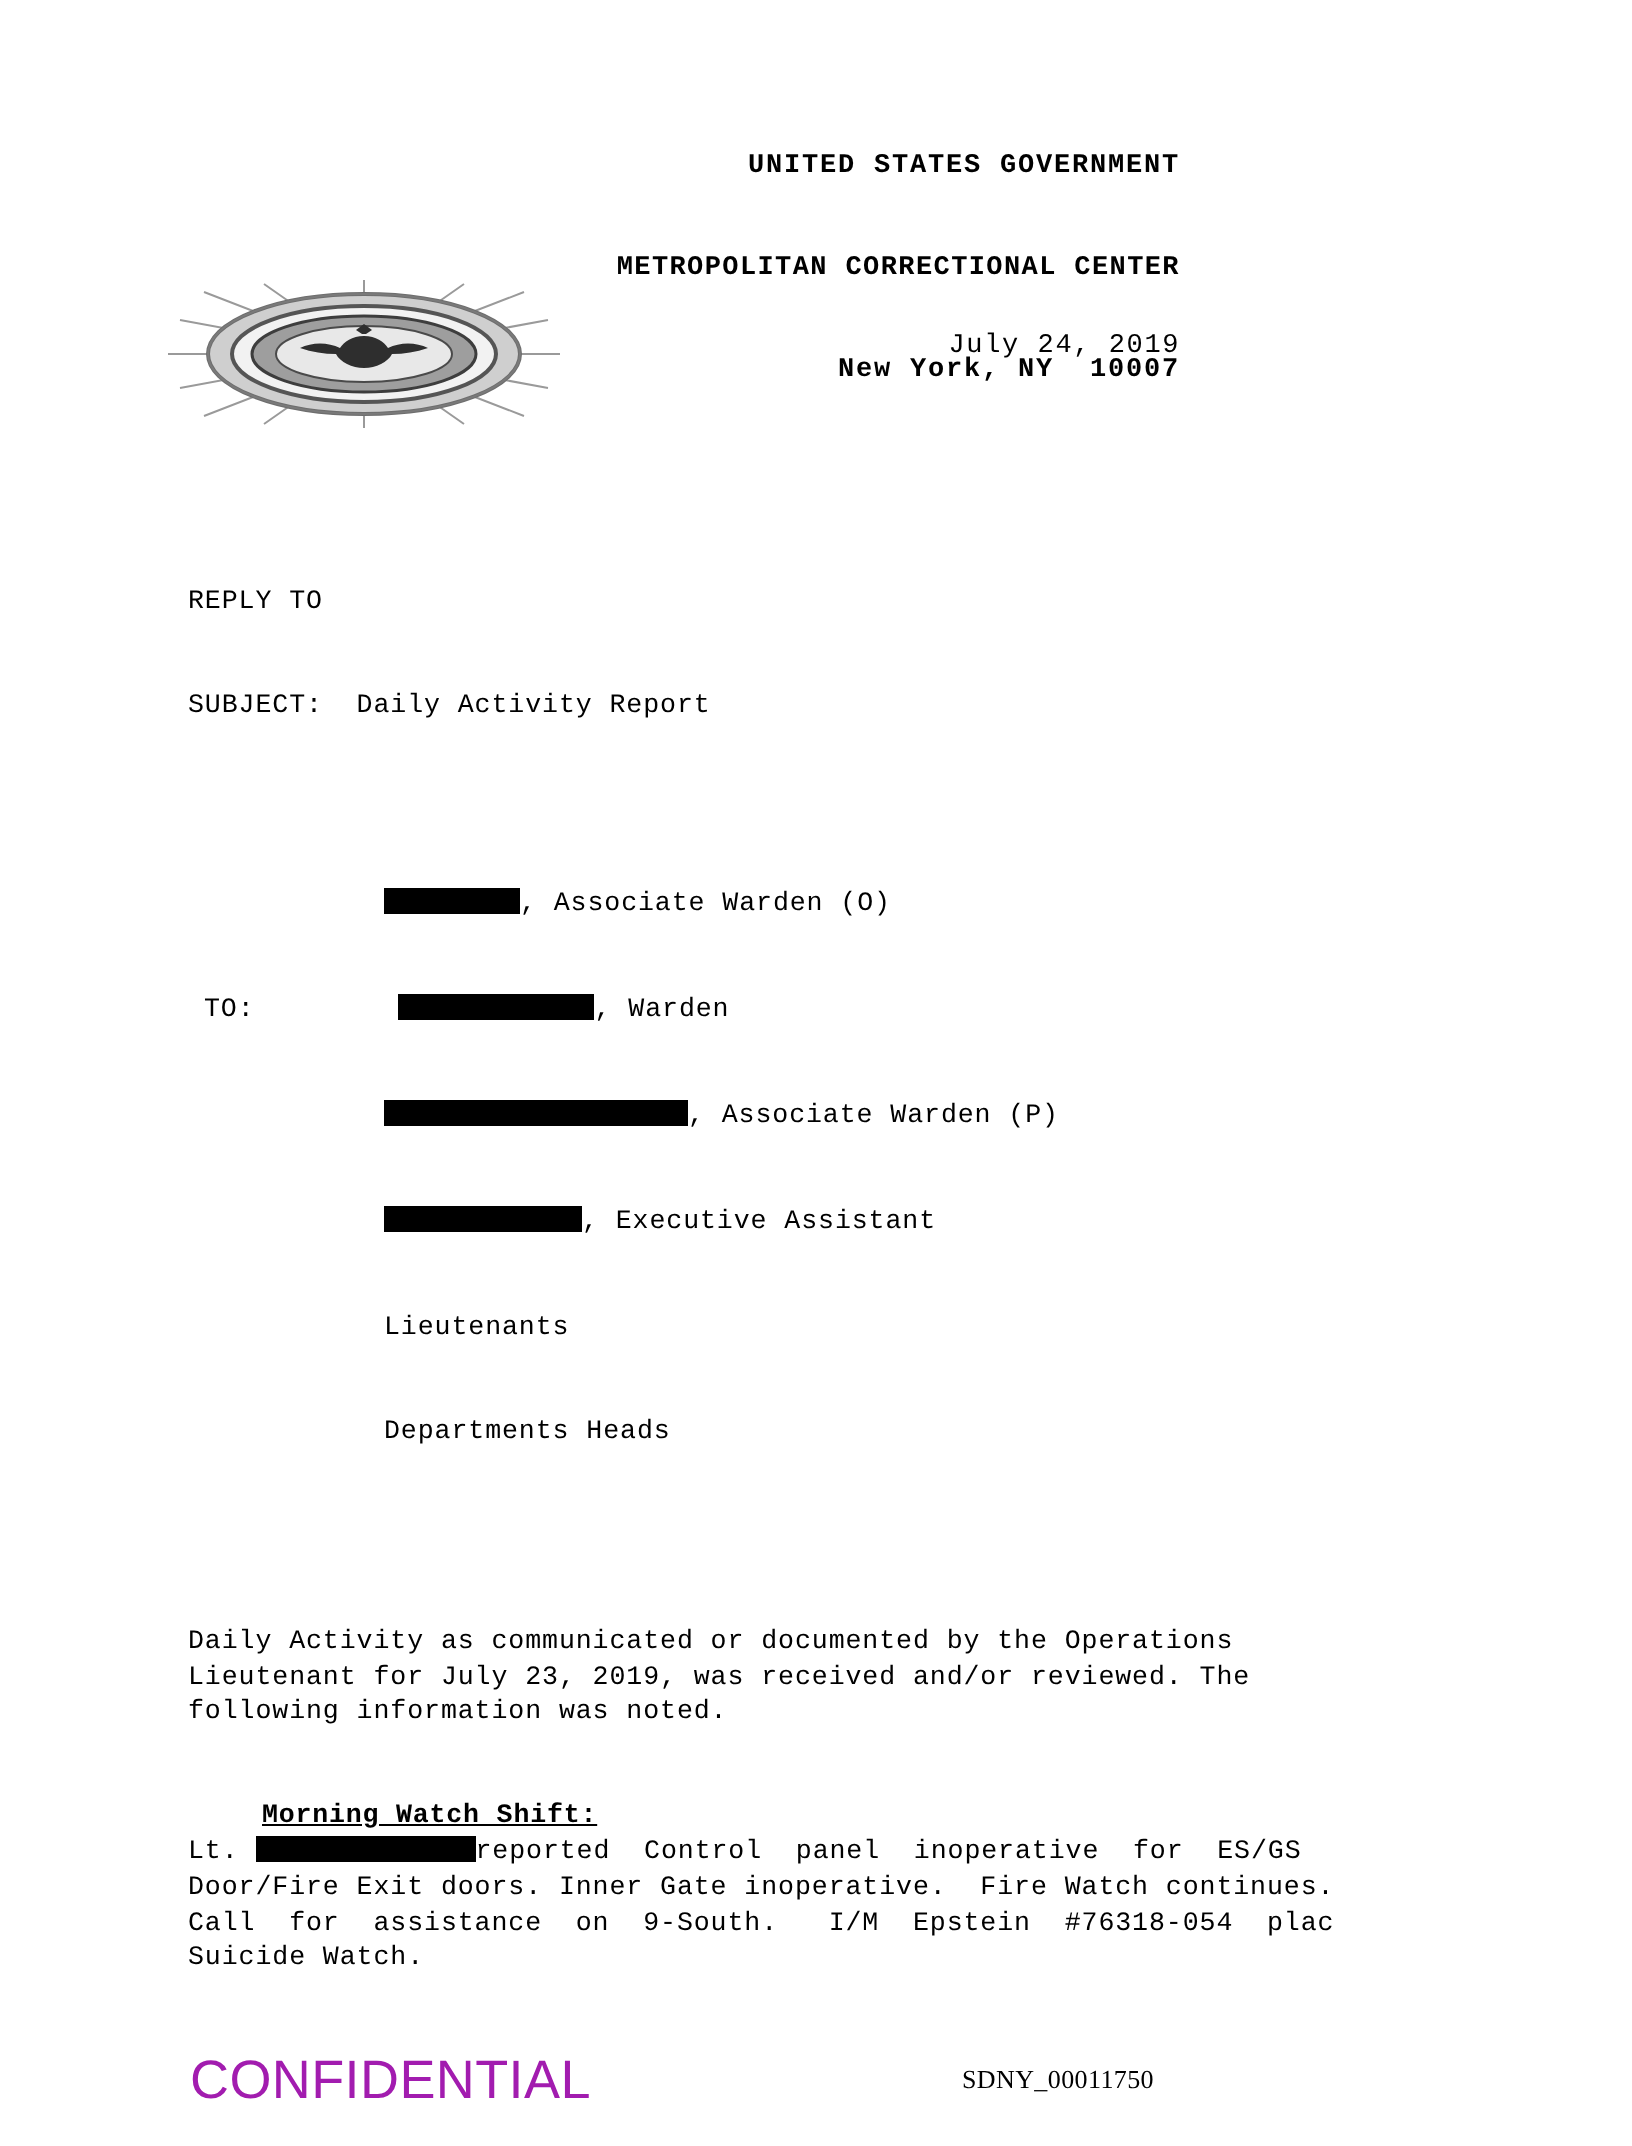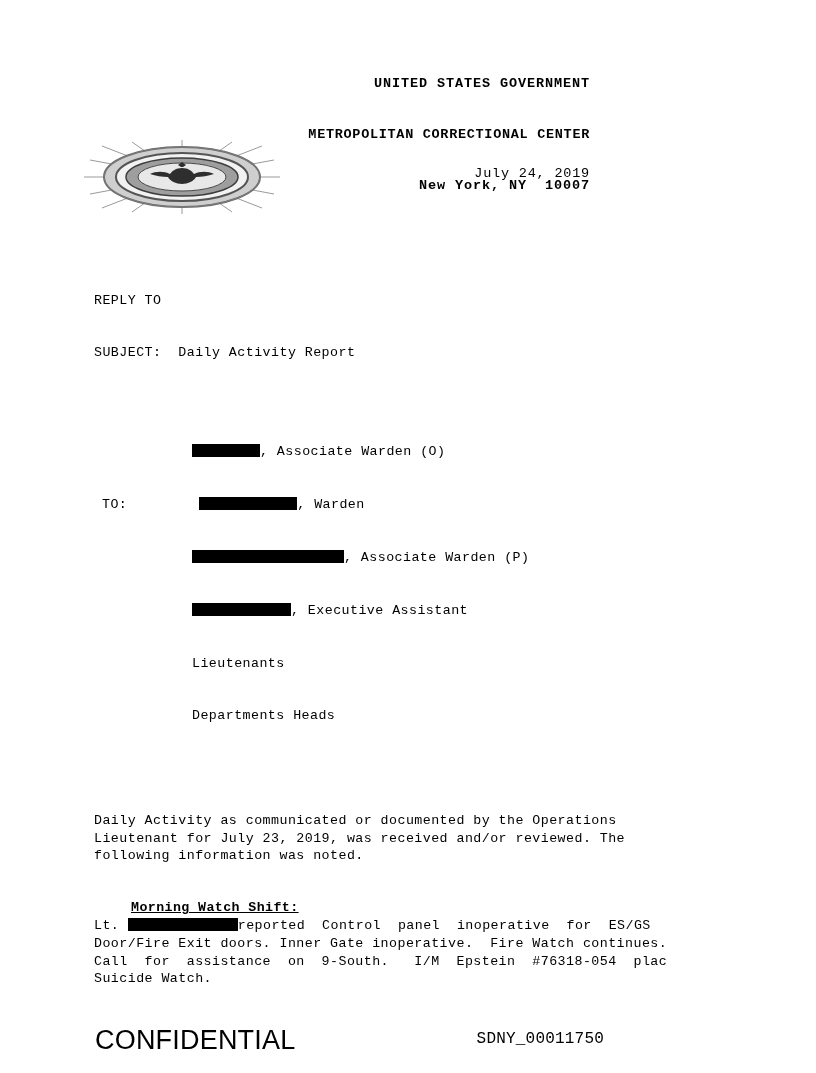--- a/index.html
+++ b/index.html
@@ -92,32 +92,32 @@
     text-align: justify;
     text-align-last: left;
     white-space: pre-wrap;
   }
 
   
   .confidential {
     position: absolute;
     left: 95px;
     bottom: 17px;
-    color: #000000;
+    color: #a21caf;
     font-family: "Liberation Sans", sans-serif;
     font-size: 27px;
     letter-spacing: 0.2px;
     white-space: pre;
   }
   .bates {
     position: absolute;
-    right: 64px;
+    right: 91px;
     bottom: 25px;
-    font-family: Liberation Mono, monospace;
-    font-size: 16px;
+    font-family: Liberation Serif, serif;
+    font-size: 13px;
     letter-spacing: 0.2px;
     white-space: pre;
   }
 </style>
 </head>
 <body>
 
 <div class="page">
 
   <div class="letterhead">

